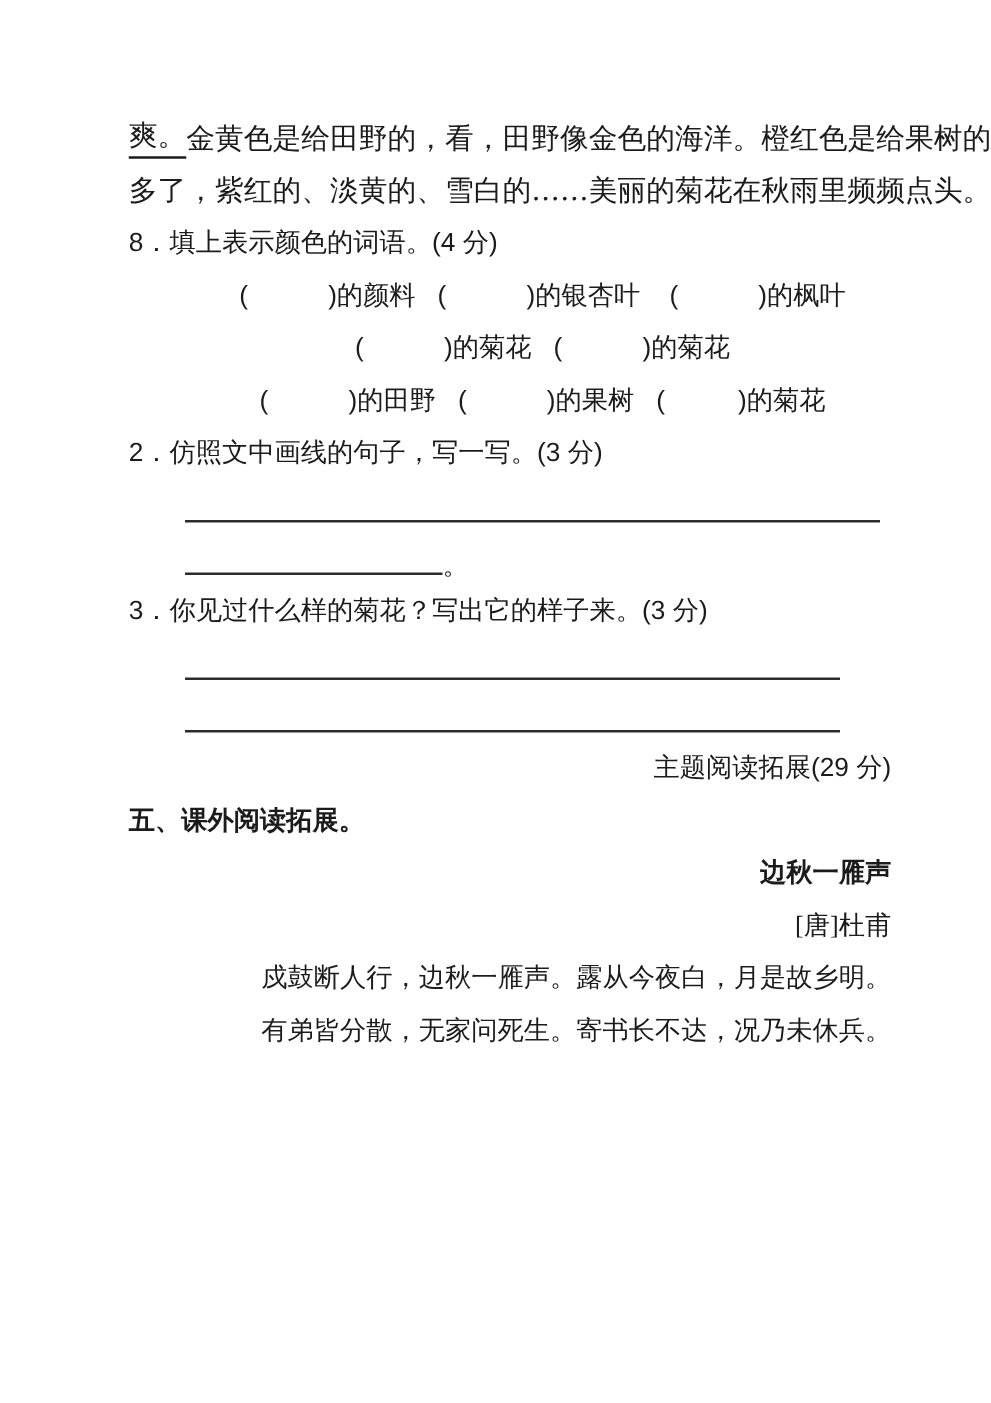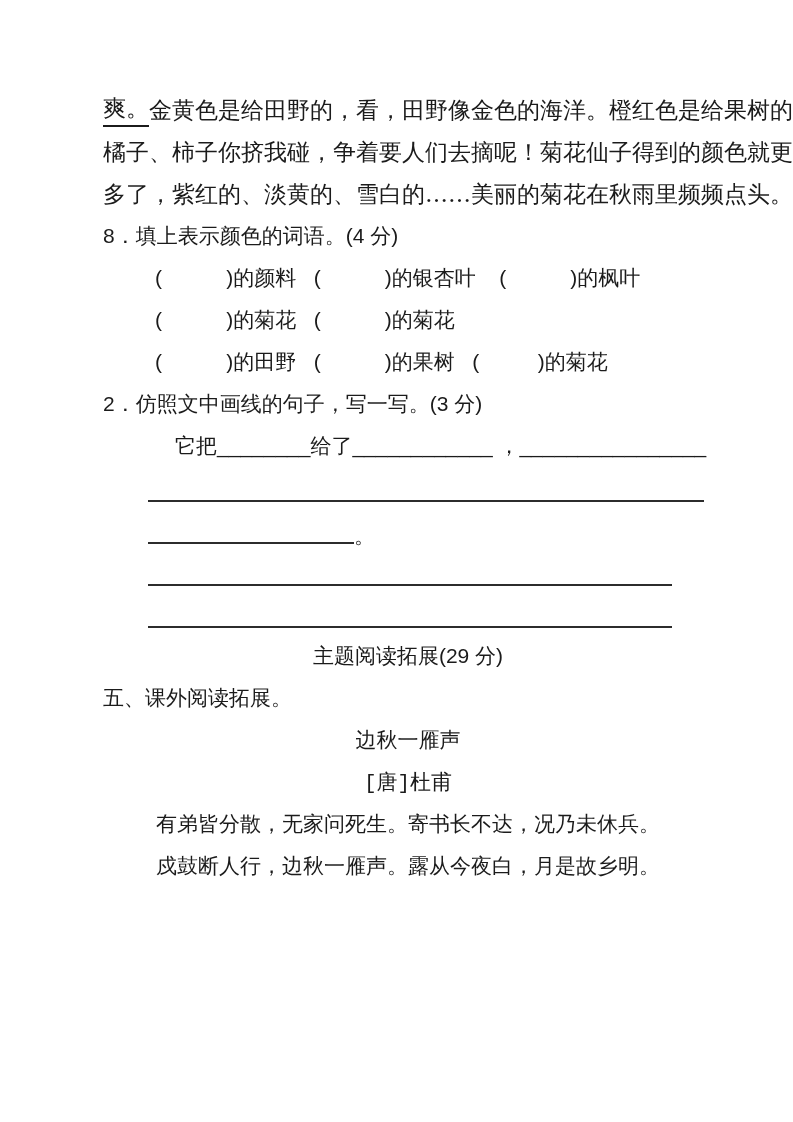--- a/index.html
+++ b/index.html
@@ -24,24 +24,24 @@
     white-space: pre;
   }
   .kai {
     font-family: "DejaVu Serif", serif;  
     font-size: 23px;
   }
   .hei {
     font-family: "Liberation Sans", sans-serif; 
     font-size: 21px;
   }
-  .small-kai { font-family: Liberation Mono, monospace; font-size: 21px; }
-  .bold { font-weight: normal; }
-  .center { justify-content: center; }
-  .indent-rows   { margin-left: 52px; }
+  .small-kai { font-family: Liberation Serif, serif; font-size: 21px; }
+  .bold { font-weight: bold; }
+  .center { justify-content: flex-end; }
+  .indent-rows   { margin-left: 52px; justify-content: center; }
   .indent-fill   { margin-left: 72px; }
   .underlined {
     border-bottom: 2px solid #1b1b1b;
     padding-bottom: 1px;
   }
   
   .rule-line { align-items: flex-end; }
   .rule {
     height: 0;
     border-bottom: 2px solid #2c2c2c;
@@ -51,38 +51,37 @@
   .rule.q2-short { width: 206px; margin-left: 45px; }
   .rule.q3       { width: 524px; margin-left: 45px; }
   .after-rule { margin-bottom: 1px; }
 </style>
 </head>
 <body>
 
 <div class="page">
 
   <div class="line kai"><span class="underlined">爽。</span><span>金黄色是给田野的，看，田野像金色的海洋。橙红色是给果树的，</span></div>
-  <div class="line kai"><span>橘子、柿子你挤我碰，争着要人们去摘呢！菊花仙子得到的颜色就更</span></div>
   <div class="line kai"><span>多了，紫红的、淡黄的、雪白的……美丽的菊花在秋雨里频频点头。</span></div>
 
   <div class="line hei"><span>8．填上表示颜色的词语。(4 分)</span></div>
   <div class="line hei indent-rows"><span>(           )的颜料   (           )的银杏叶    (           )的枫叶</span></div>
   <div class="line hei indent-rows"><span>(           )的菊花   (           )的菊花</span></div>
   <div class="line hei indent-rows"><span>(           )的田野   (           )的果树   (          )的菊花</span></div>
 
   <div class="line hei"><span>2．仿照文中画线的句子，写一写。(3 分)</span></div>
-  <div class="line hei indent-fill"><span>它把________给了____________ ，________________</span></div>
   <div class="line rule-line"><div class="rule q2-full"></div></div>
   <div class="line rule-line hei"><div class="rule q2-short"></div><span class="after-rule">。</span></div>
 
+  <div class="line hei"><span>3．你见过什么样的菊花？写出它的样子来。(3 分)</span></div>
   <div class="line rule-line"><div class="rule q3"></div></div>
   <div class="line rule-line"><div class="rule q3"></div></div>
 
   <div class="line hei center"><span>主题阅读拓展(29 分)</span></div>
 
   <div class="line hei bold"><span>五、课外阅读拓展。</span></div>
 
   <div class="line hei bold center"><span>边秋一雁声</span></div>
   <div class="line small-kai center"><span>[唐]杜甫</span></div>
+  <div class="line small-kai center"><span>戍鼓断人行，边秋一雁声。露从今夜白，月是故乡明。</span></div>
   <div class="line small-kai center"><span>有弟皆分散，无家问死生。寄书长不达，况乃未休兵。</span></div>
-  <div class="line small-kai center"><span>戍鼓断人行，边秋一雁声。露从今夜白，月是故乡明。</span></div>
 
 </div>
 
 </body></html>

